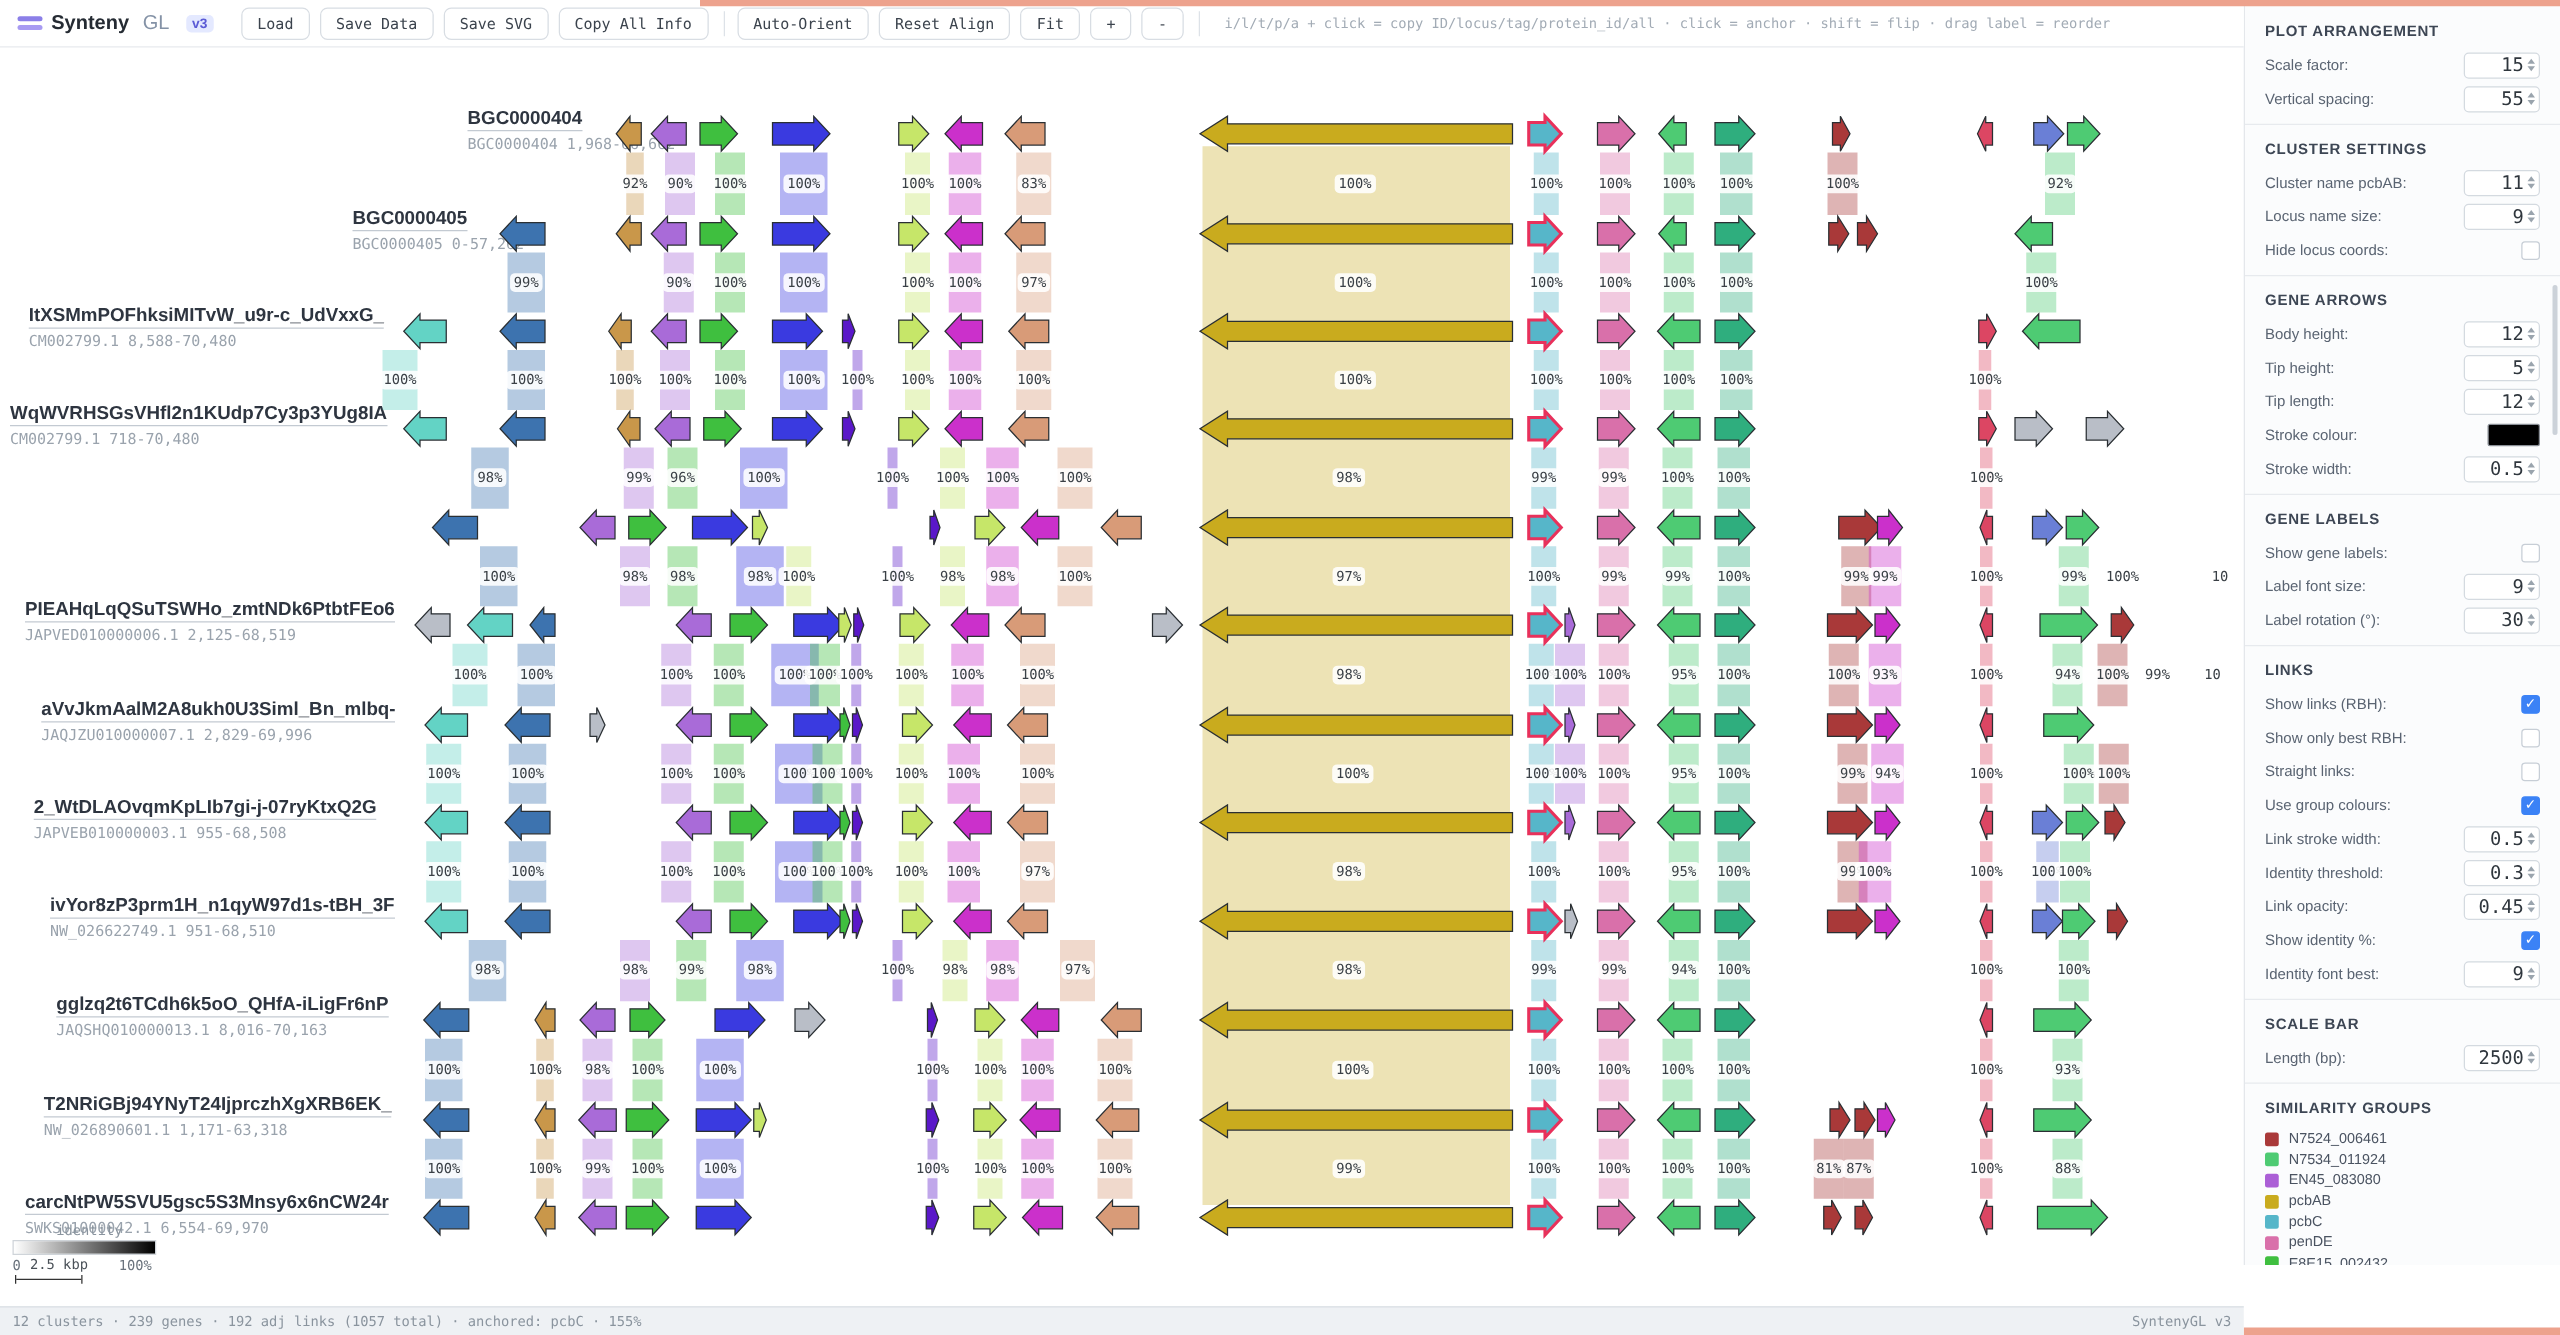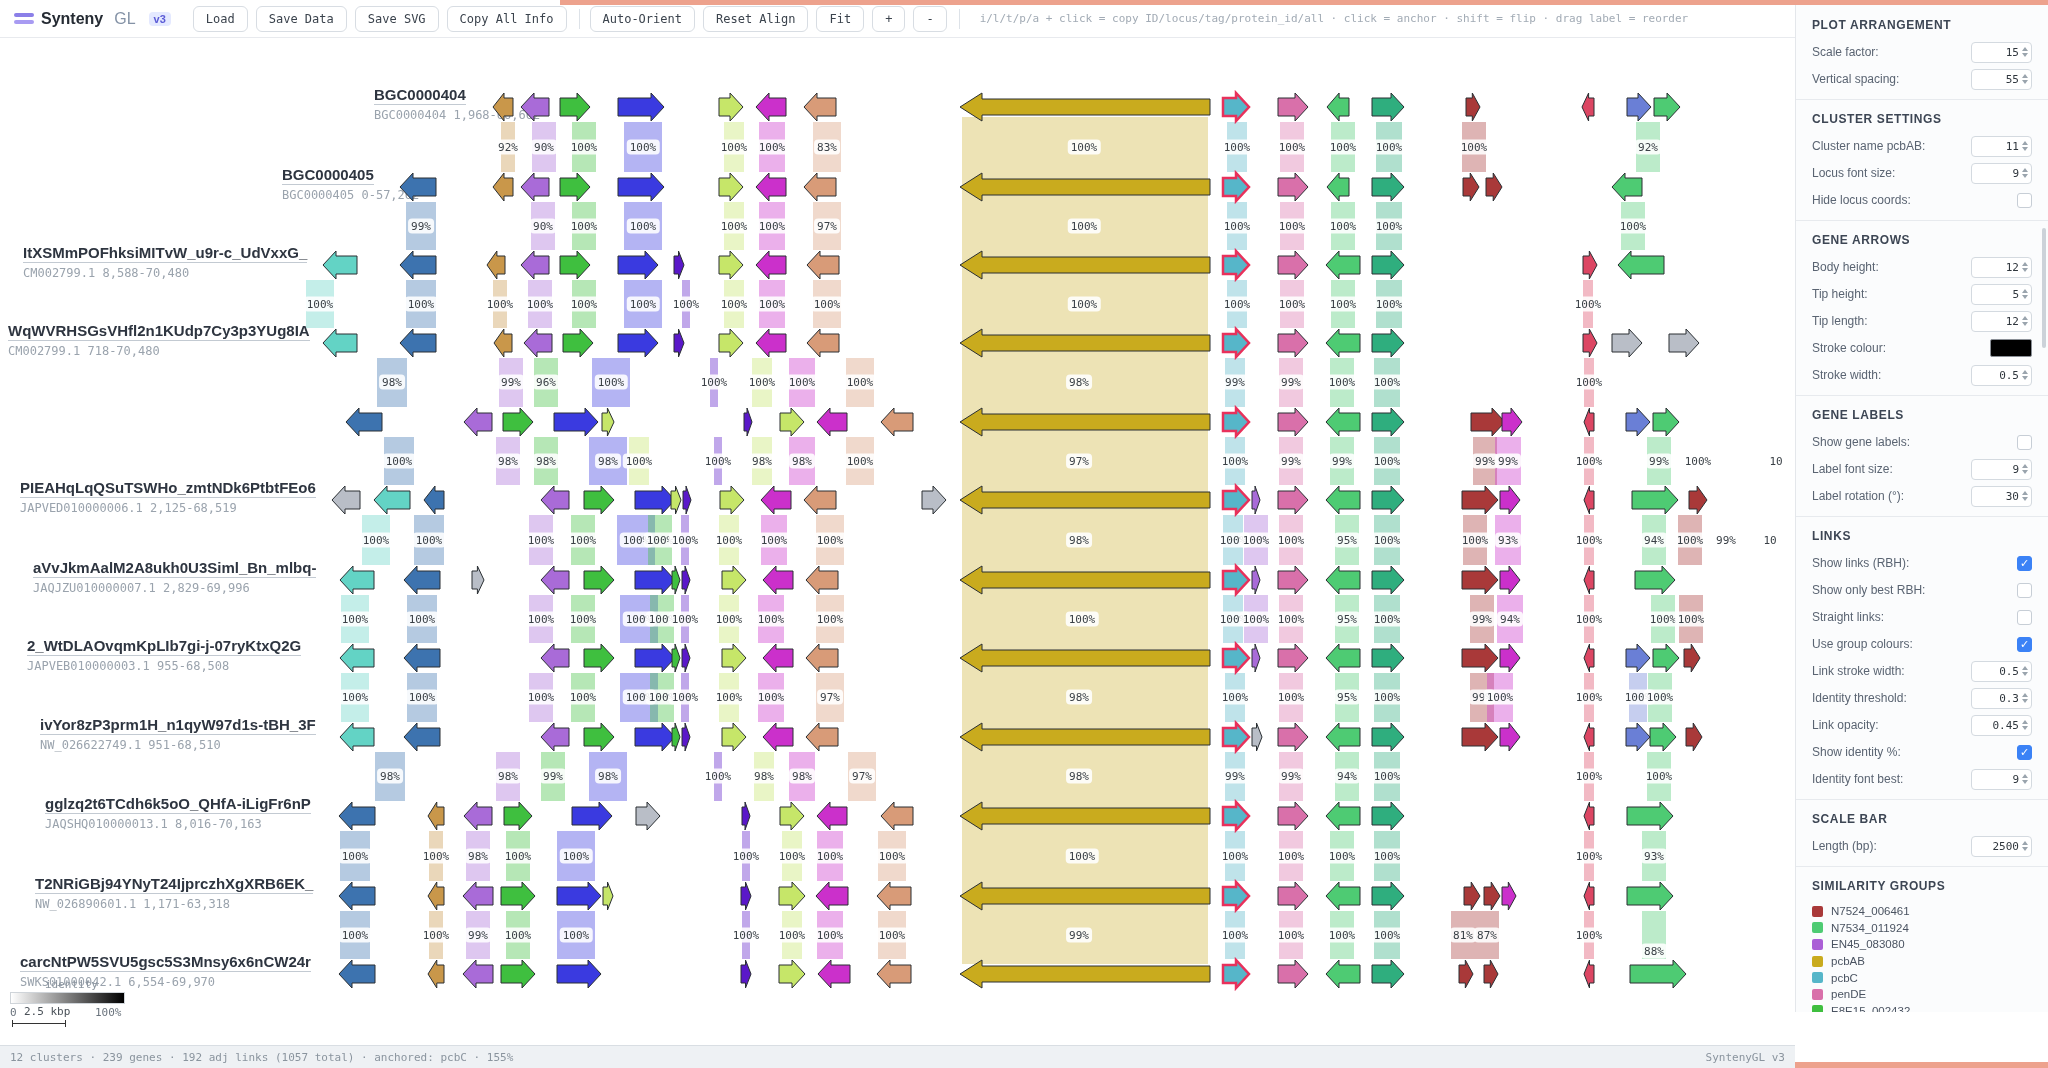--- a/index.html
+++ b/index.html
@@ -48,21 +48,21 @@
     padding:0 10px;box-sizing:border-box;z-index:50;}
   #statusbar span{font-family:"DejaVu Sans Mono",monospace;font-size:11px;color:#8a949e;white-space:nowrap;}
   
   #sidebar{position:absolute;left:1795px;top:0;width:253px;height:1012px;background:#fbfcfd;
     border-left:1px solid #e4e7eb;box-sizing:border-box;padding:6px 16px 0 16px;overflow:hidden;z-index:40;}
   .sb-h{font-size:12px;font-weight:bold;letter-spacing:.6px;color:#3d4654;margin:12px 0 10px 0;}
   .sb-row{display:flex;align-items:center;justify-content:space-between;margin-bottom:7px;height:20px;}
   .sb-lab{font-size:12px;color:#5a6472;white-space:nowrap;}
   .numbox{display:flex;align-items:center;justify-content:flex-end;width:52px;height:19px;background:#fff;
     border:1px solid #d4dae0;border-radius:4px;padding:0 3px 0 4px;gap:3px;}
-  .numval{font-family:"DejaVu Sans Mono",monospace;font-size:11px;color:#2f363d;}
+  .numval{font-family:"DejaVu Sans Mono",monospace;font-size:15px;color:#2f363d;}
   .spin{display:flex;flex-direction:column;gap:2px;}
   .spin i{display:block;width:0;height:0;border-left:3px solid transparent;border-right:3px solid transparent;}
   .spin .up{border-bottom:4px solid #9aa4ad;}
   .spin .dn{border-top:4px solid #9aa4ad;}
   .chk{width:15px;height:15px;border-radius:3px;border:1px solid #c7ced6;background:#fff;box-sizing:border-box;}
   .chk.on{background:#3b82f6;border-color:#3b82f6;color:#fff;font-size:11px;line-height:13px;text-align:center;}
   .colorbox{width:40px;height:16px;background:#000;border:1px solid #8a8f96;border-radius:2px;}
   .sb-divider{height:1px;background:#e7eaee;margin:10px -16px 2px -16px;}
   .lg-item{display:flex;align-items:center;gap:8px;height:16.6px;}
   .lg-sw{width:11px;height:11px;border-radius:2px;flex:0 0 auto;}
@@ -704,21 +704,21 @@
     <div class="pct" style="left: 830px; top: 896px;">100%</div>
     <div class="pct" style="left: 892px; top: 896px;">100%</div>
     <div class="pct" style="left: 1079px; top: 896px;">99%</div>
     <div class="pct" style="left: 1235px; top: 896px;">100%</div>
     <div class="pct" style="left: 1291px; top: 896px;">100%</div>
     <div class="pct" style="left: 1342px; top: 896px;">100%</div>
     <div class="pct" style="left: 1387px; top: 896px;">100%</div>
     <div class="pct" style="left: 1463px; top: 896px;">81%</div>
     <div class="pct" style="left: 1487px; top: 896px;">87%</div>
     <div class="pct" style="left: 1589px; top: 896px;">100%</div>
-    <div class="pct" style="left: 1654px; top: 896px; margin-top: 16px;">88%</div>
+    <div class="pct" style="left: 1654px; top: 896px;">88%</div>
   </div>
 
 <div id="id-title" class="mono">identity</div>
 <div id="id-grad"></div>
 <div id="id-min">0</div>
 <div id="id-max">100%</div>
 <div id="sb-label">2.5 kbp</div>
 <div id="sb-bracket"></div>
 
 <div id="statusbar">
@@ -754,21 +754,21 @@
       <span class="sb-lab">Cluster name pcbAB:</span>
       <div class="numbox">
         <span class="numval">11</span>
         <span class="spin">
           <i class="up"></i>
           <i class="dn"></i>
         </span>
       </div>
     </div>
     <div class="sb-row">
-      <span class="sb-lab">Locus font size:</span>
+      <span class="sb-lab">Locus name size:</span>
       <div class="numbox">
         <span class="numval">9</span>
         <span class="spin">
           <i class="up"></i>
           <i class="dn"></i>
         </span>
       </div>
     </div>
     <div class="sb-row">
       <span class="sb-lab">Hide locus coords:</span>

